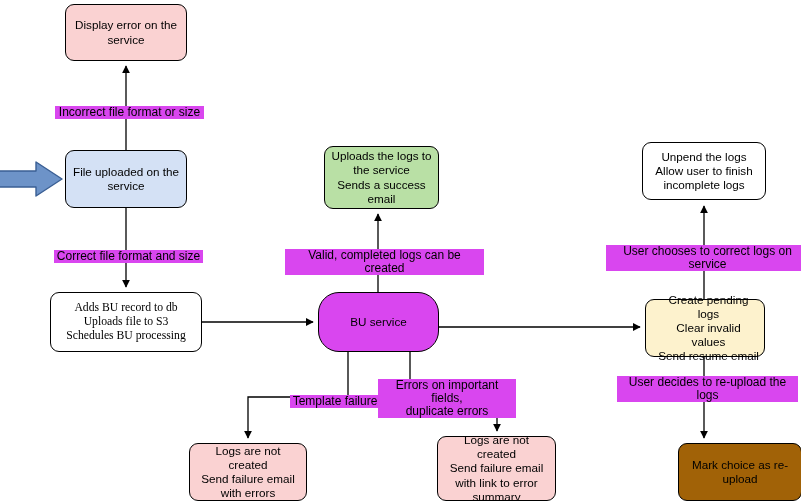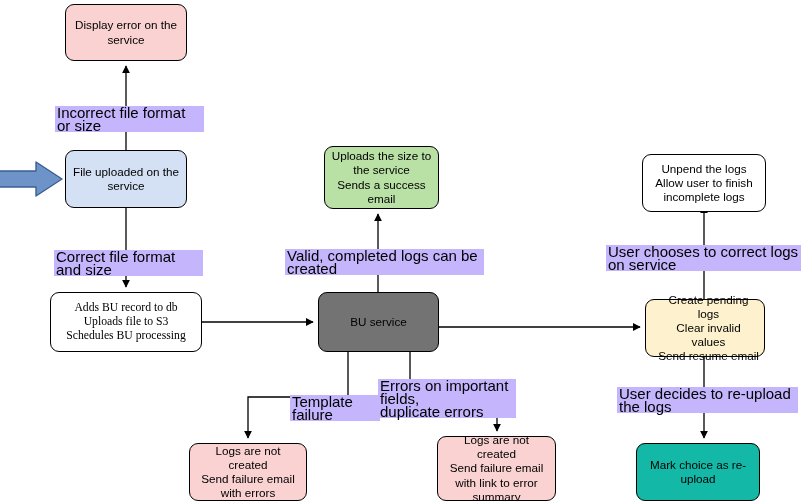--- a/index.html
+++ b/index.html
@@ -36,26 +36,26 @@
     text-align: center;
     font-size: 11.7px;
     line-height: 14.2px;
     color: #000000;
     white-space: pre-line;
     padding: 2px 5px;
     background: #ffffff;
   }
   .edge-label {
     position: absolute;
-    font-size: 15px;
+    font-size: 12px;
     line-height: 13px;
     color: #000000;
-    text-align: left;
+    text-align: center;
     white-space: pre-line;
-    background: #c4b5fd;
+    background: #d946ef;
     padding: 0 2px;
   }
   .blue-arrow {
     position: absolute;
     pointer-events: none;
   }
 </style>
 </head>
 <body>
 
@@ -98,56 +98,56 @@
   <div class="node" style="left:65px; top:4px; width:122px; height:57px; background:#fad2d2;">Display error on the
 service</div>
 
   <div class="node" style="left:65px; top:150px; width:122px; height:58px; background:#d4e1f5;text-align:center;">File uploaded on the
 service</div>
 
   <div class="node" style="left:50px; top:292px; width:152px; height:60px; background:#ffffff;font-family:Liberation Serif, serif;">Adds BU record to db
 Uploads file to S3
 Schedules BU processing</div>
 
-  <div class="node" style="left:324px; top:146px; width:115px; height:63px; background:#b9e0a5;">Uploads the size to
+  <div class="node" style="left:324px; top:146px; width:115px; height:63px; background:#b9e0a5;">Uploads the logs to
 the service
 Sends a success
 email</div>
 
-  <div class="node" style="left:318px; top:292px; width:121px; height:60px; background:#737373;">BU service</div>
+  <div class="node" style="left:318px; top:292px; width:121px; height:60px; background:#d946ef;border-radius:21px;">BU service</div>
 
   <div class="node" style="left:189px; top:443px; width:118px; height:58px; background:#fad2d2;">Logs are not created
 Send failure email
 with errors</div>
 
   <div class="node" style="left:437px; top:436px; width:119px; height:65px; background:#fad2d2;">Logs are not created
 Send failure email
 with link to error
 summary</div>
 
-  <div class="node" style="left:642px; top:142px; width:124px; height:58px; background:#ffffff;margin-top:12px;">Unpend the logs
+  <div class="node" style="left:642px; top:142px; width:124px; height:58px; background:#ffffff;">Unpend the logs
 Allow user to finish
 incomplete logs</div>
 
   <div class="node" style="left:645px; top:299px; width:120px; height:58px; background:#fdf2cd;padding-left:12px;">Create pending logs
 Clear invalid values
 Send resume email</div>
 
-  <div class="node" style="left:636px; top:443px; width:124px; height:58px; background:#14b8a6;">Mark choice as re-
+  <div class="node" style="left:678px; top:443px; width:124px; height:58px; background:#a16207;">Mark choice as re-
 upload</div>
 
   <div class="edge-label" style="left:55px; top:106px; width:145px;">Incorrect file format or size</div>
 
   <div class="edge-label" style="left:285px; top:249px; width:195px;">Valid, completed logs can be created</div>
 
   <div class="edge-label" style="left:54px; top:250px; width:145px;">Correct file format and size</div>
 
 
   <div class="edge-label" style="left:606px; top:245px; width:199px;">User chooses to correct logs on service</div>
 
-  <div class="edge-label" style="left:617px; top:387px; width:177px;">User decides to re-upload the logs</div>
+  <div class="edge-label" style="left:617px; top:376px; width:177px;">User decides to re-upload the logs</div>
 
   <div class="edge-label" style="left:290px; top:395px; width:86px;">Template failure</div>
 
   <div class="edge-label" style="left:378px; top:379px; width:134px;">Errors on important fields,
 duplicate errors</div>
 
 </div>
 
 </body></html>

